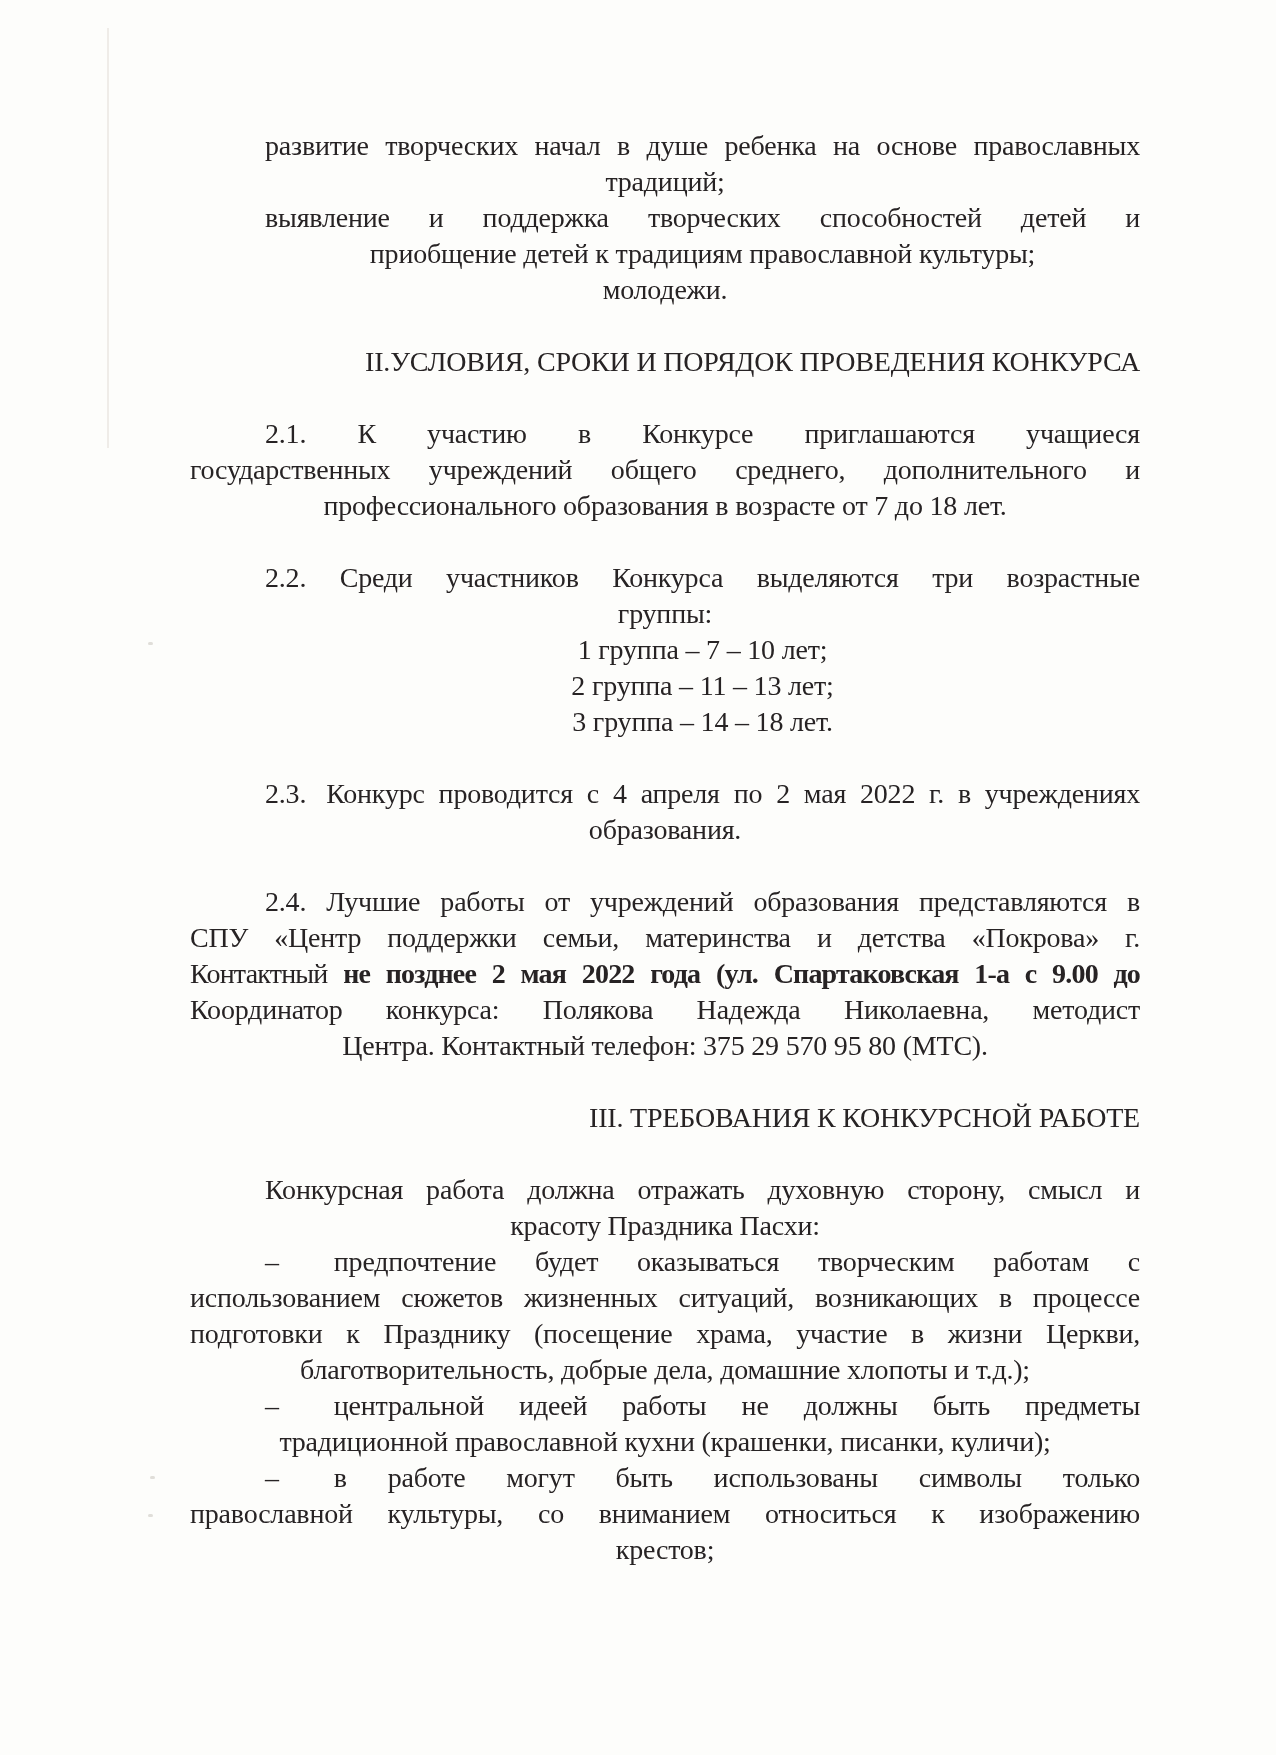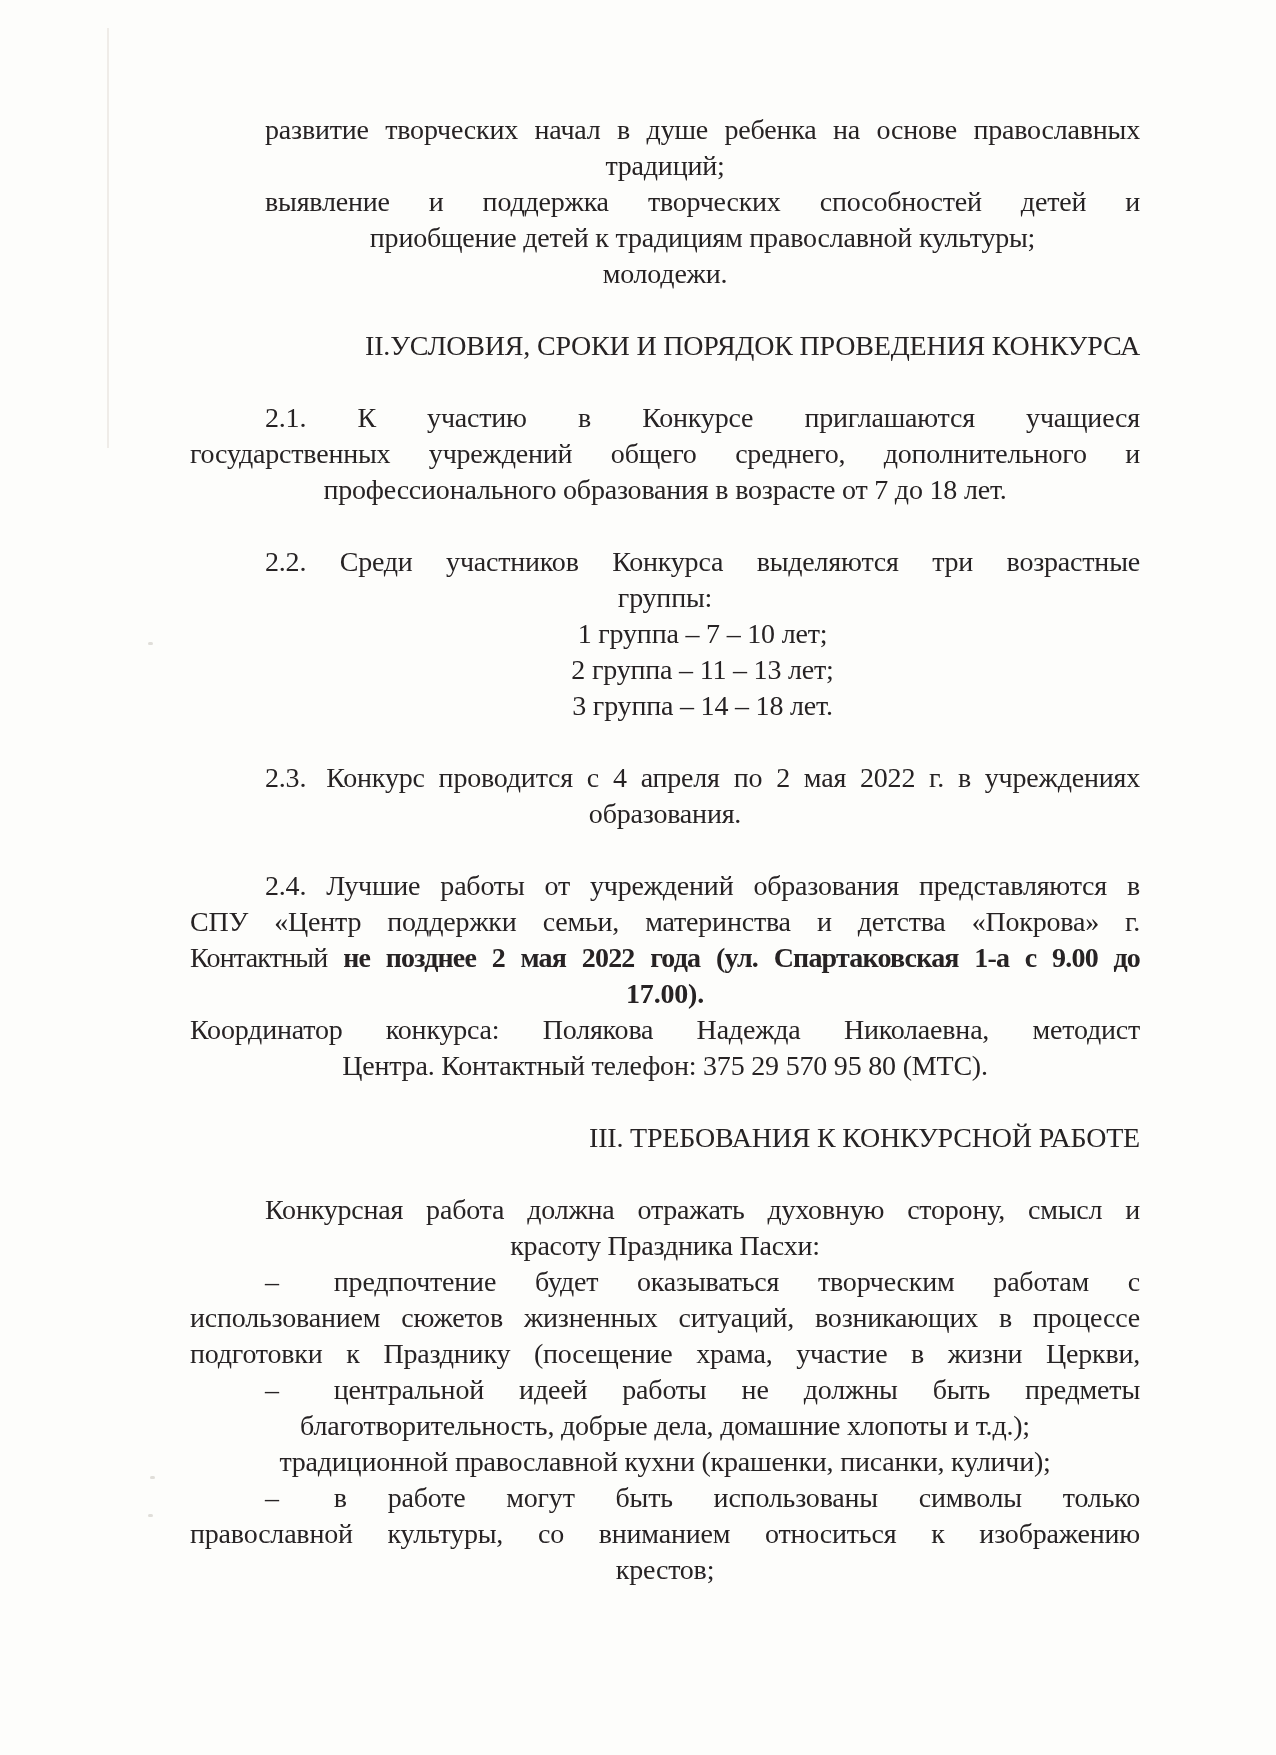--- a/index.html
+++ b/index.html
@@ -23,21 +23,21 @@
   .speck {
     position: absolute; width: 5px; height: 3px;
     background: #c9c4be; opacity: .55; border-radius: 2px;
   }
   .speck.s1 { left: 148px; top: 642px; }
   .speck.s2 { left: 150px; top: 1476px; }
   .speck.s3 { left: 148px; top: 1514px; }
 
   .content {
     position: absolute;
-    left: 190px; top: 112px;
+    left: 190px; top: 128px;
     width: 950px;
     color: #272324;
   }
   .line {
     font-size: 28px;
     line-height: 36px;
     height: 36px;
     letter-spacing: -0.2px;
     white-space: normal;
     text-align: center;
@@ -78,31 +78,30 @@
       <div class="line indent"><span>1 группа – 7 – 10 лет;</span></div>
       <div class="line indent"><span>2 группа – 11 – 13 лет;</span></div>
       <div class="line indent"><span>3 группа – 14 – 18 лет.</span></div>
       <div class="gap"></div>
       <div class="line indent just"><span>2.3.</span><span class="tab" style="width: 20px;"></span><span>Конкурс проводится с 4 апреля по 2 мая 2022 г. в учреждениях</span></div>
       <div class="line"><span>образования.</span></div>
       <div class="gap"></div>
       <div class="line indent just"><span>2.4.</span><span class="tab" style="width: 20px;"></span><span>Лучшие работы от учреждений образования представляются в</span></div>
       <div class="line just"><span>СПУ «Центр поддержки семьи, материнства и детства «Покрова» г.</span></div>
       <div class="line just tight"><span>Контактный </span><span class="b">не позднее 2 мая 2022 года (ул. Спартаковская 1-а с 9.00 до</span></div>
-      <div class="line"><span class="b">17.00).</span></div>
       <div class="line just"><span class="i">Координатор конкурса: Полякова Надежда Николаевна, методист</span></div>
       <div class="line"><span class="i">Центра. Контактный телефон: 375 29 570 95 80 (МТС).</span></div>
       <div class="gap"></div>
       <div class="line center"><span>III. ТРЕБОВАНИЯ К КОНКУРСНОЙ РАБОТЕ</span></div>
       <div class="gap"></div>
       <div class="line indent just"><span>Конкурсная работа должна отражать духовную сторону, смысл и</span></div>
       <div class="line"><span>красоту Праздника Пасхи:</span></div>
       <div class="line indent just"><span>–</span><span class="tab" style="width: 55px;"></span><span>предпочтение будет оказываться творческим работам с</span></div>
       <div class="line just"><span>использованием сюжетов жизненных ситуаций, возникающих в процессе</span></div>
       <div class="line just"><span>подготовки к Празднику (посещение храма, участие в жизни Церкви,</span></div>
+      <div class="line"><span>благотворительность, добрые дела, домашние хлопоты и т.д.);</span></div>
       <div class="line indent just"><span>–</span><span class="tab" style="width: 55px;"></span><span>центральной идеей работы не должны быть предметы</span></div>
-      <div class="line"><span>благотворительность, добрые дела, домашние хлопоты и т.д.);</span></div>
       <div class="line"><span>традиционной православной кухни (крашенки, писанки, куличи);</span></div>
       <div class="line indent just"><span>–</span><span class="tab" style="width: 55px;"></span><span>в работе могут быть использованы символы только</span></div>
       <div class="line just"><span>православной культуры, со вниманием относиться к изображению</span></div>
       <div class="line"><span>крестов;</span></div>
     </div>
 </div>
 
 </body></html>

